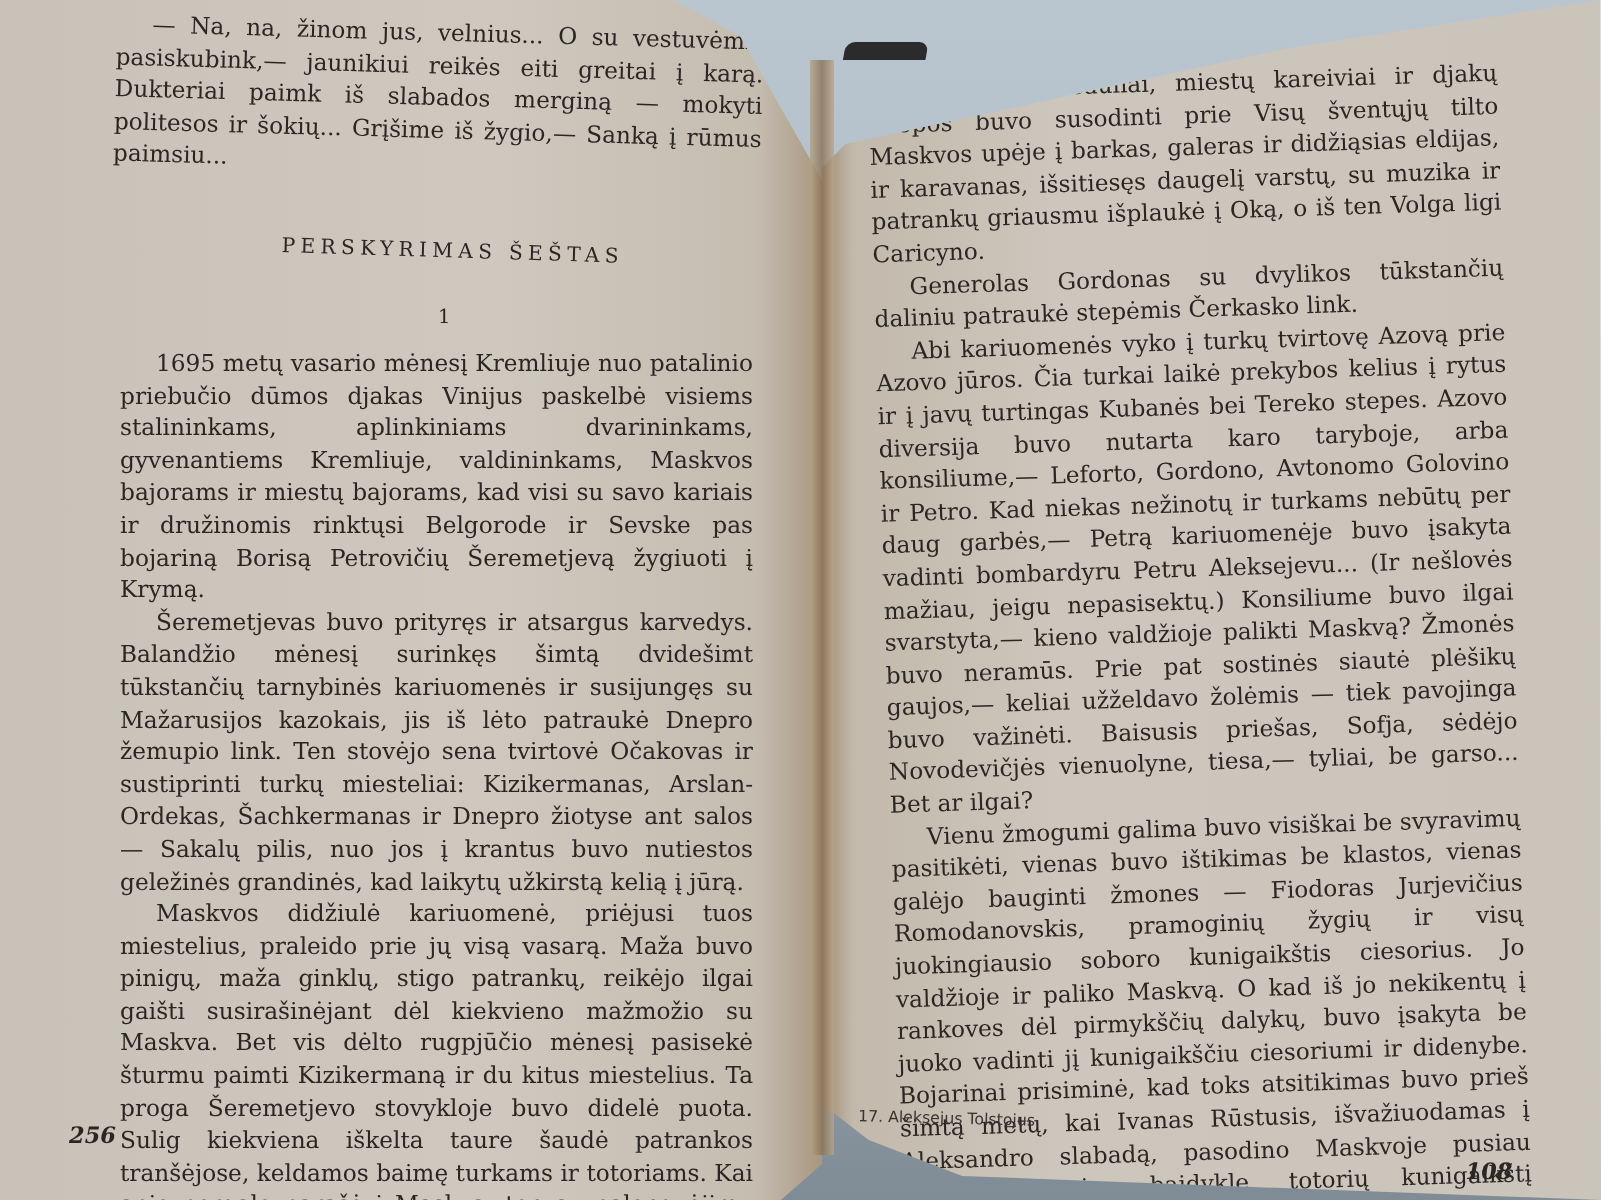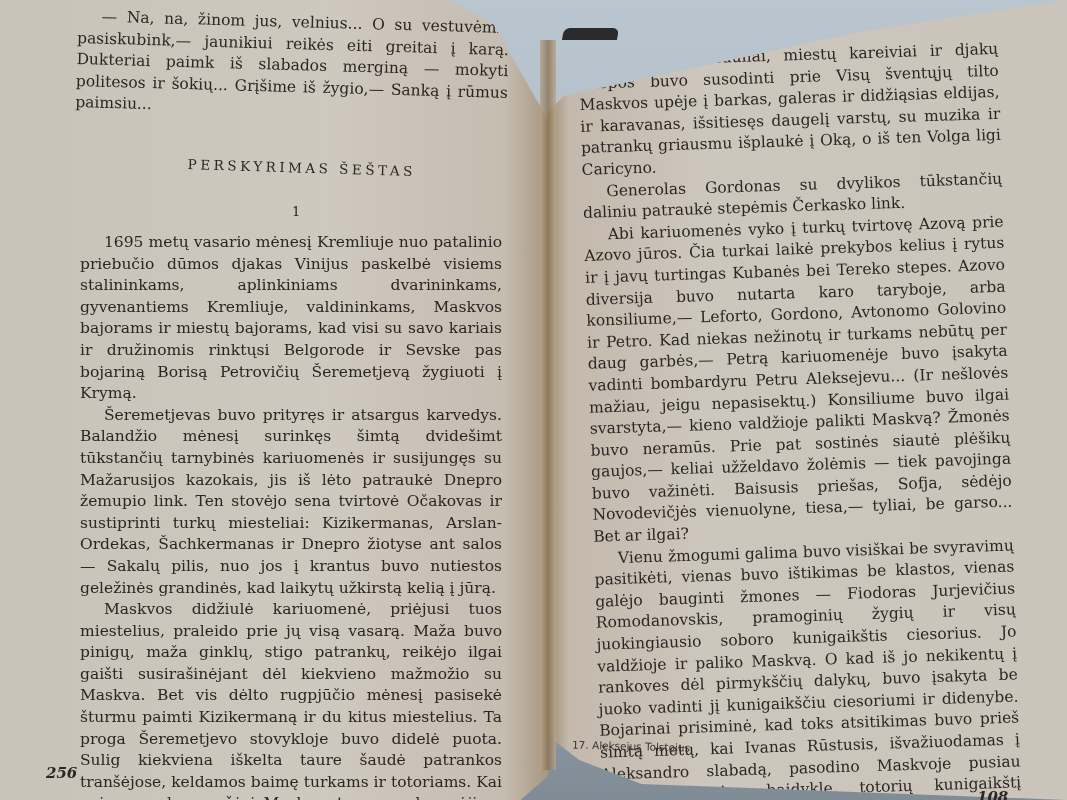--- a/index.html
+++ b/index.html
@@ -36,21 +36,21 @@
   .left-text { left: 78px; top: 6px; width: 432px; transform: rotate(1.6deg); transform-origin: 0 0; }
   .left-lower { left: 80px; top: 208px; width: 422px; }
   .right-text { left: 30px; top: 52px; width: 420px; transform: rotate(-1.8deg); transform-origin: 0 0; }
   .para { margin: 0; text-indent: 24px; }
   .para.cont { text-indent: 0; }
   .heading {
     position: absolute; left: 188px; top: 156px; font-size: 13.5px; letter-spacing: 3.5px;
     transform: rotate(1.8deg); transform-origin: 0 0; color: #2a2623;
   }
   .section-num { position: absolute; left: 292px; top: 204px; font-size: 13px; color: #2a2623; }
-  .page-num { position: absolute; font-size: 15px; font-weight: bold; font-style: italic; color: #2a2623; margin-top: 16px; }
+  .page-num { position: absolute; font-size: 15px; font-weight: bold; font-style: italic; color: #2a2623; }
   .page-num-left { left: 46px; top: 748px; }
   .page-num-right { left: 977px; top: 772px; }
   .footer-note {
     position: absolute; left: 572px; top: 740px; font-size: 10.5px; font-family: "DejaVu Sans", sans-serif;
     color: #3a3431; transform: rotate(1.5deg);
   }
 </style>
 </head>
 <body>
 

